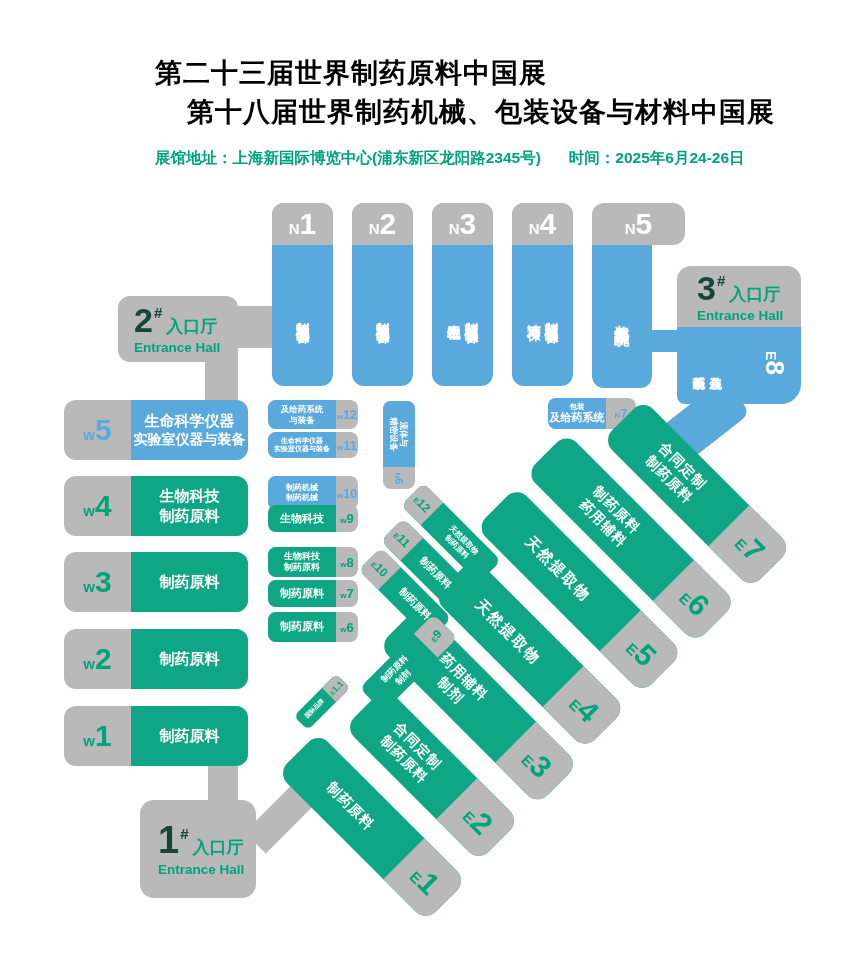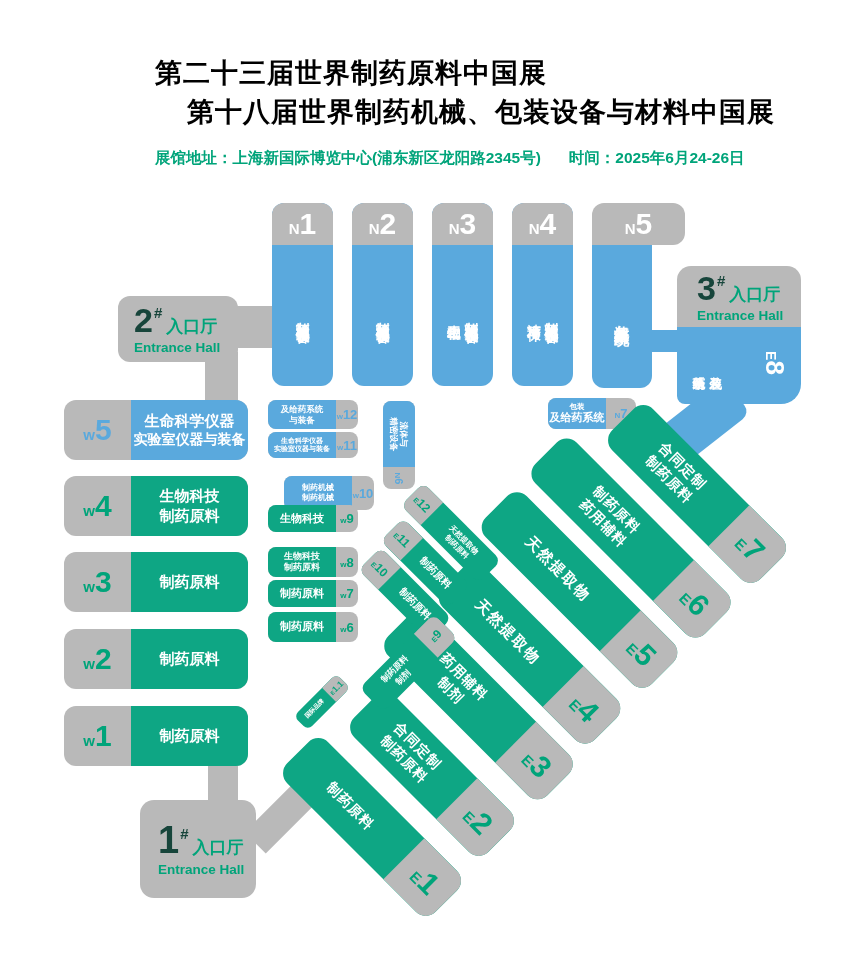--- a/index.html
+++ b/index.html
@@ -258,21 +258,21 @@
         <span class="sline" style="font-size:7px;">生命科学仪器</span>
         <span class="sline" style="font-size:7px;">实验室仪器与装备</span>
       </div>
     <div class="scap">
         <div class="cap-label lab-blue">
           <span class="p">w</span>
           <span class="n">11</span>
         </div>
       </div>
   </div>
-  <div class="sbox" style="top:476px;height:34px;margin-left:16px;">
+  <div class="sbox" style="top:476px;height:34px;">
     <div class="sbody bg-blue">
         <span class="sline" style="font-size:8px;">制药机械</span>
         <span class="sline" style="font-size:8px;">制药机械</span>
       </div>
     <div class="scap">
         <div class="cap-label lab-blue">
           <span class="p">w</span>
           <span class="n">10</span>
         </div>
       </div>

